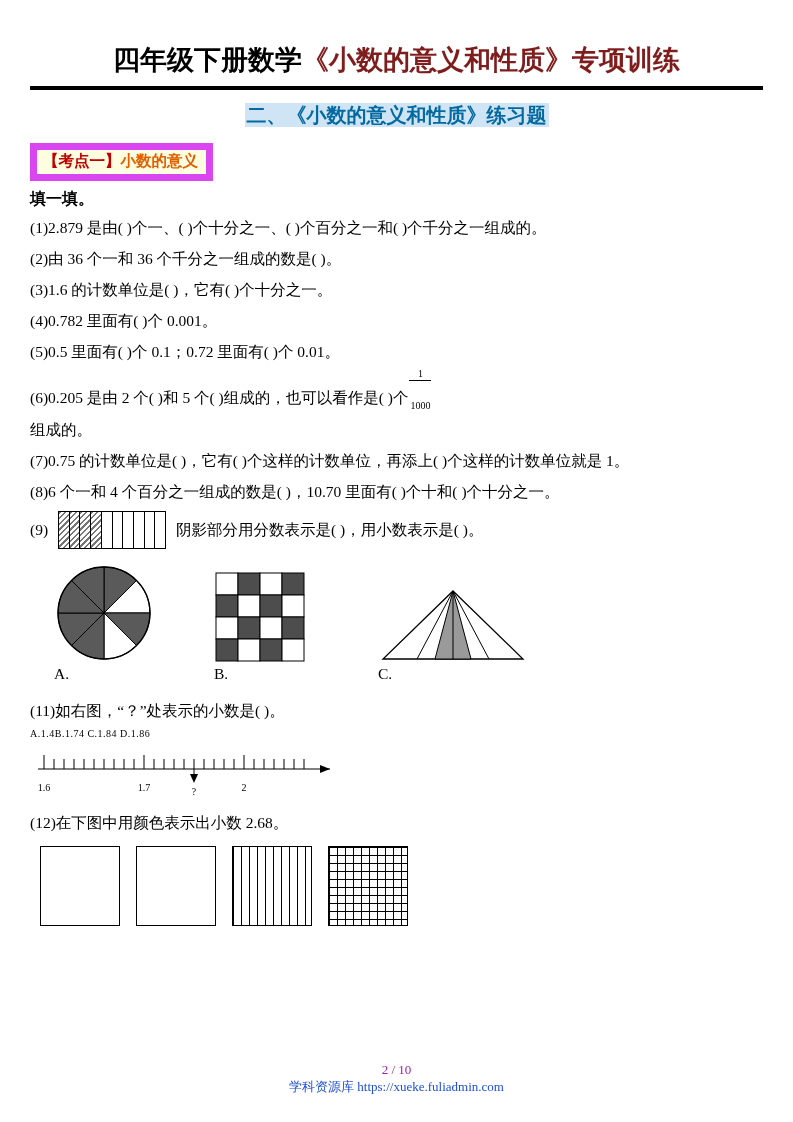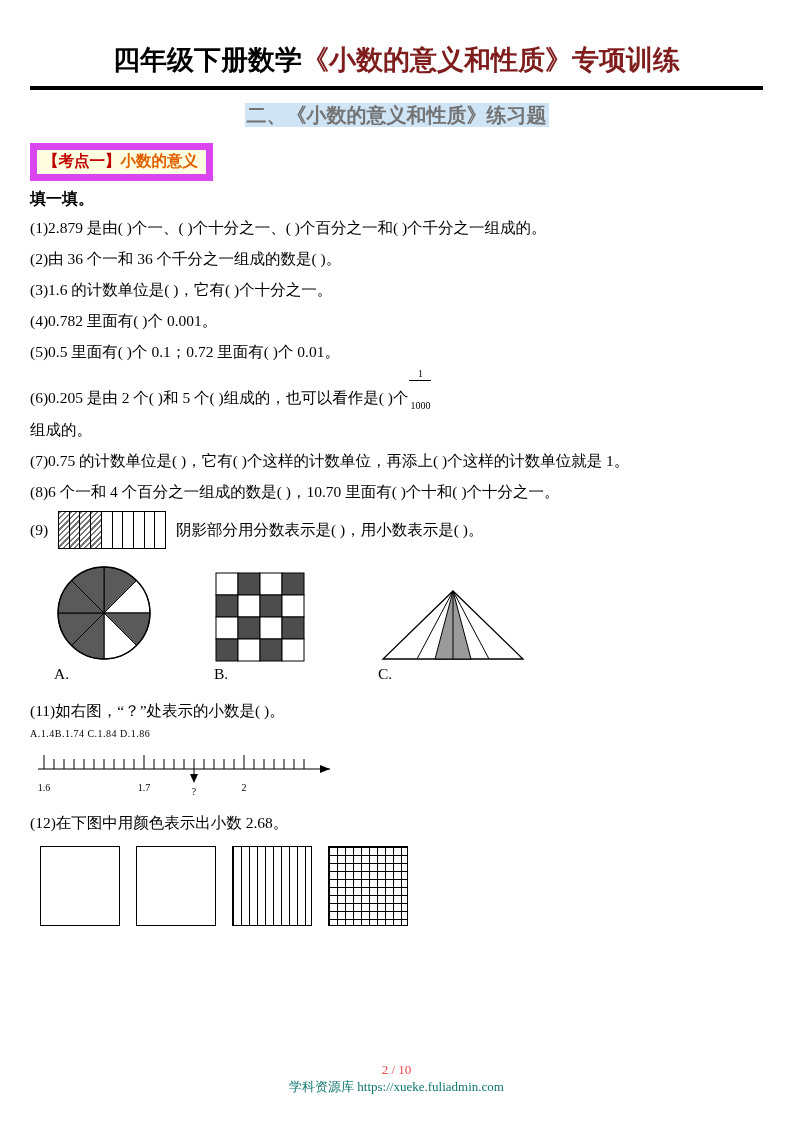--- a/index.html
+++ b/index.html
@@ -33,21 +33,21 @@
   .title-rule {
     border-top: 2px solid #000;
     border-bottom: 2px solid #000;
     height: 4px;
     margin: 8px 0 0 0;
   }
   .subtitle {
     text-align: center;
     font-size: 20px;
     font-weight: bold;
-    color: #737373;
+    color: #0369a1;
     margin-top: 12px;
     position: relative;
     display: block;
   }
   .subtitle span.hl {
     background: #cfe4f5;
     padding: 1px 2px;
   }
   
   .kaodian {
@@ -132,24 +132,24 @@
     left: 0; right: 0;
     bottom: 26px;
     text-align: center;
     font-size: 13px;
     color: #6b6b6b;
   }
   .footer .pageno {
     display: block;
     text-align: center;
     font-size: 13px;
-    color: #ef4444;
+    color: #a21caf;
     margin-top: -2px;
   }
-  .wm { color: #0f766e; }
+  .wm { color: #1d4ed8; }
 </style>
 </head>
 <body>
 
 <div class="page">
 
   
   <div class="doc-title">
     <span class="t-black">四年级下册数学</span><span class="t-red">《小数的意义和性质》</span><span class="t-red">专项训练</span>
   </div>

